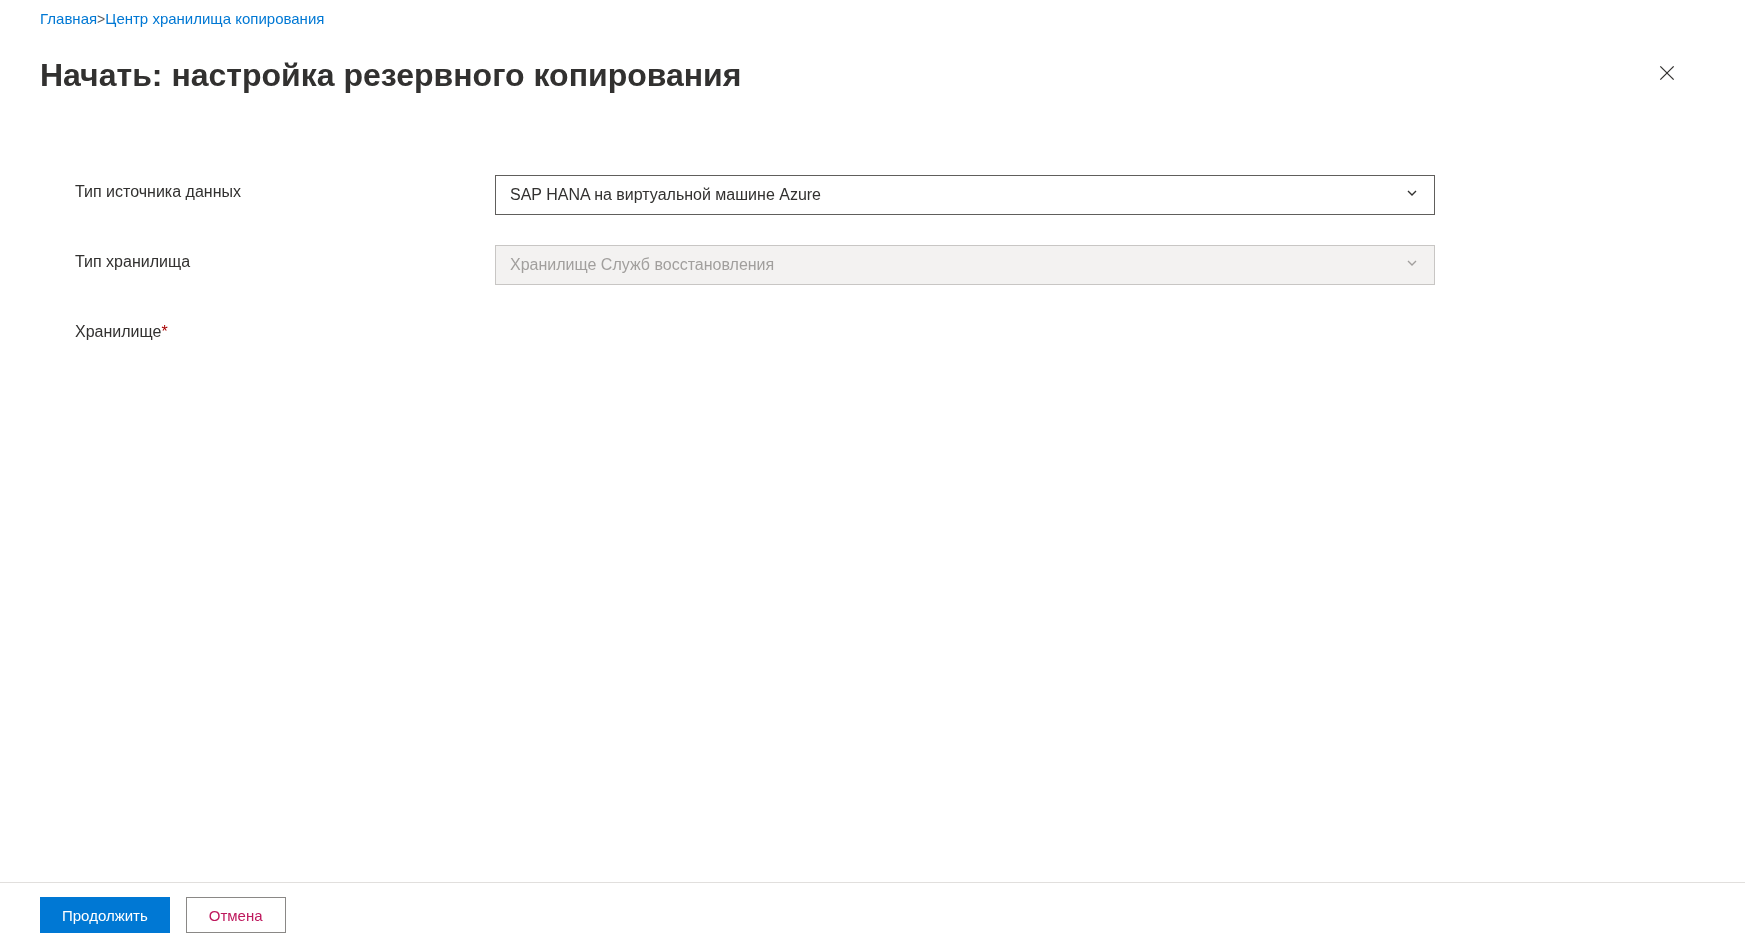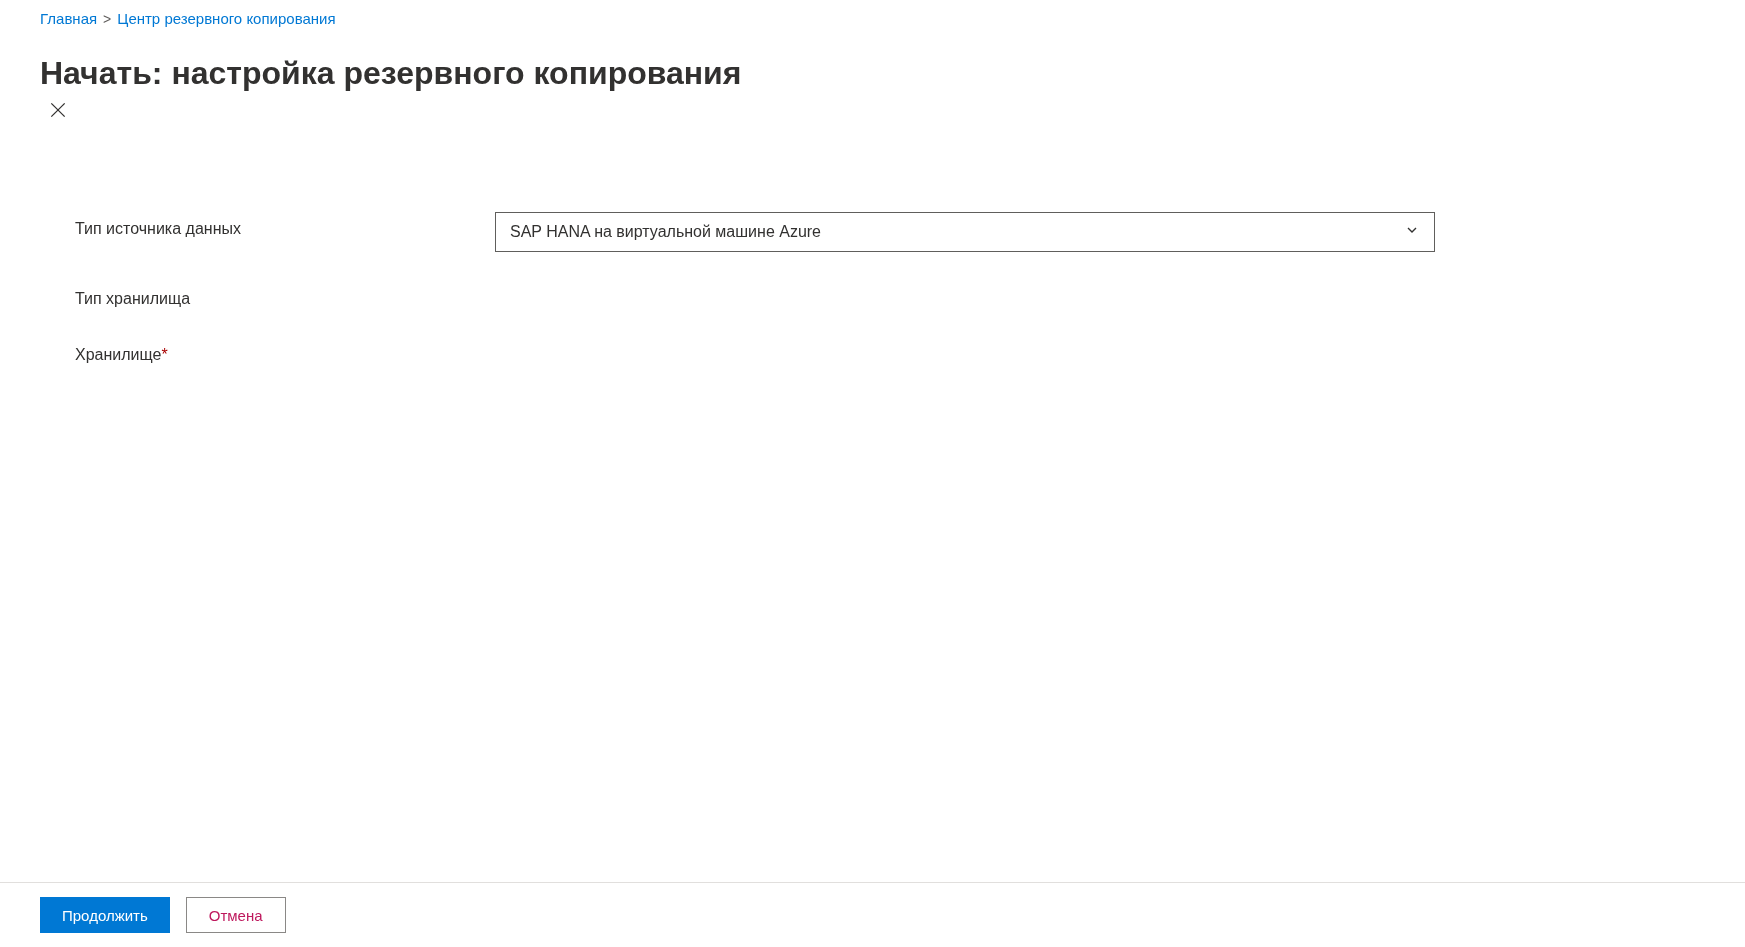--- a/index.html
+++ b/index.html
@@ -14,36 +14,34 @@
       width: 1745px;
       height: 947px;
       position: relative;
       overflow: hidden;
     }
     .breadcrumb {
       padding: 10px 28px 8px 40px;
       font-size: 15px;
       display: flex;
       align-items: center;
-      gap: 6px;
     }
     .breadcrumb a {
       color: #0078d4;
       text-decoration: none;
     }
     .breadcrumb .sep {
       color: #605e5c;
       font-size: 14px;
     }
     .header {
       display: flex;
       justify-content: space-between;
-      align-items: flex-start;
+      align-items: center;
       padding: 20px 60px 30px 40px;
-      flex-direction: column;
     }
     .page-title {
       font-size: 32px;
       font-weight: 600;
       color: #323130;
     }
     .close-btn {
       cursor: pointer;
       padding: 8px;
       display: flex;
@@ -170,21 +168,21 @@
       color: #be185d;
       border: 1px solid #8a8886;
     }
   </style>
 </head>
 <body>
 
 <div class="breadcrumb">
   <a href="#">Главная</a>
   <span class="sep">&gt;</span>
-  <a href="#">Центр резервного копирования</a>
+  <a href="#">Центр хранилища копирования</a>
 </div>
 
 <div class="header">
   <h1 class="page-title">Начать: настройка резервного копирования</h1>
   <div class="close-btn">
     <span>
       <svg viewBox="0 0 24 24">
           <line x1="4" y1="4" x2="20" y2="20"></line>
           <line x1="20" y1="4" x2="4" y2="20"></line>
         </svg>
@@ -203,20 +201,30 @@
           <svg viewBox="0 0 24 24">
               <polyline points="6 9 12 15 18 9"></polyline>
             </svg>
         </span>
       </div>
     </div>
   </div>
 
   <div class="form-row">
     <div class="form-label">Тип хранилища</div>
+    <div class="form-control-wrap">
+      <div class="form-select disabled">
+        <span>Хранилище Служб восстановления</span>
+        <span class="chevron-icon">
+          <svg viewBox="0 0 24 24">
+              <polyline points="6 9 12 15 18 9"></polyline>
+            </svg>
+        </span>
+      </div>
+    </div>
   </div>
 
   <div class="form-row">
     <div class="form-label">
       <span>Хранилище</span><span class="required">*</span>
     </div>
   </div>
 
 </div>
 

